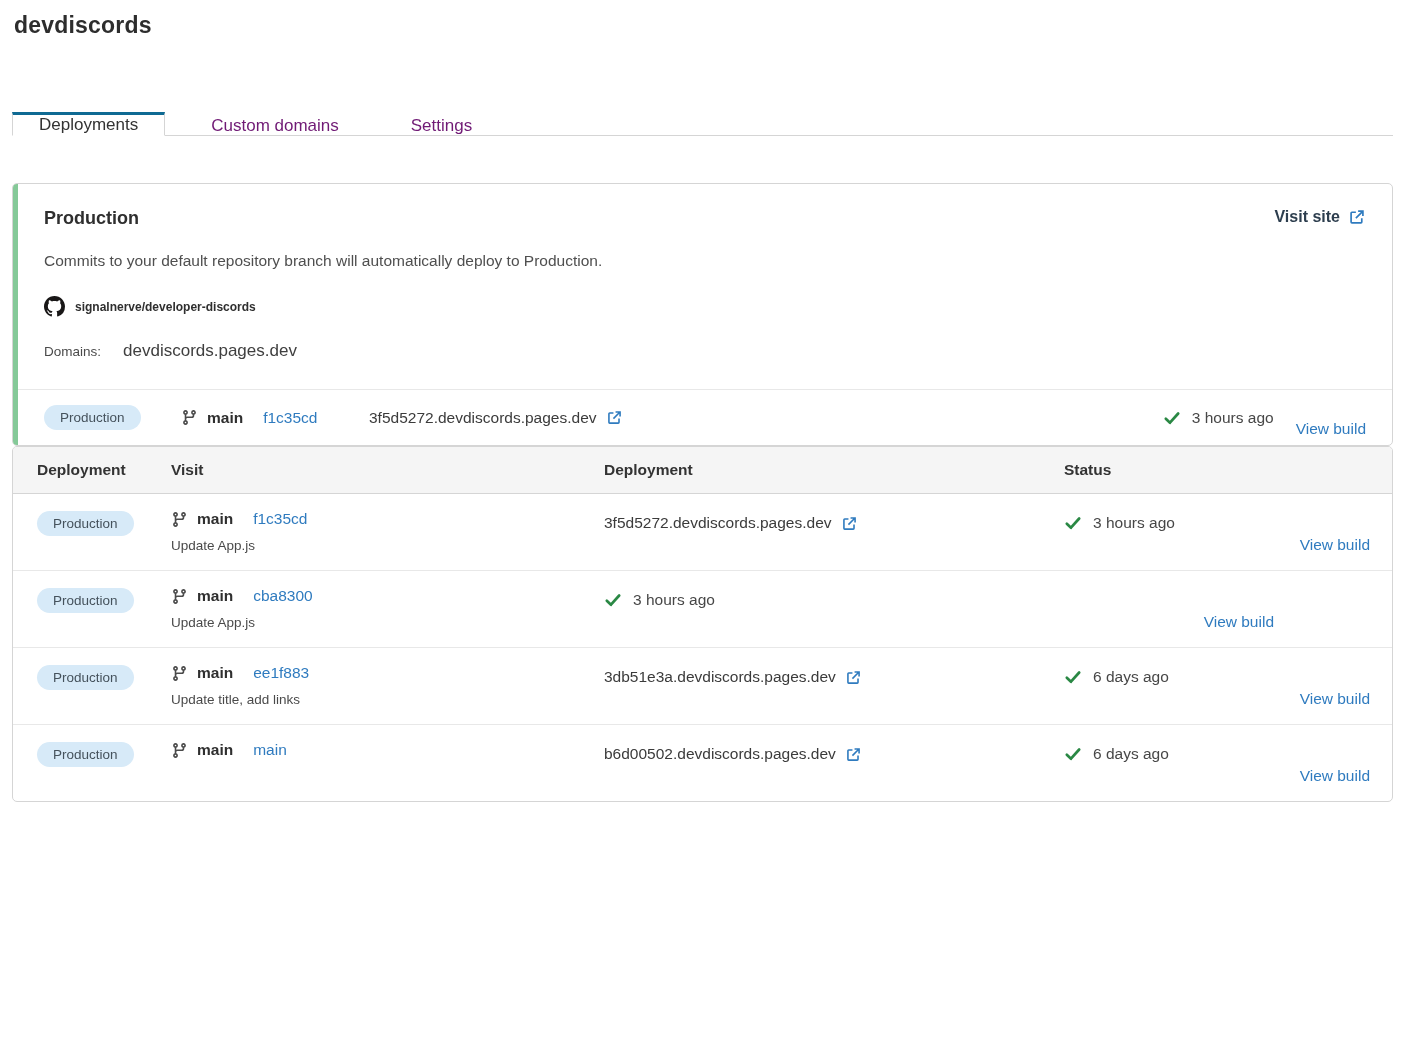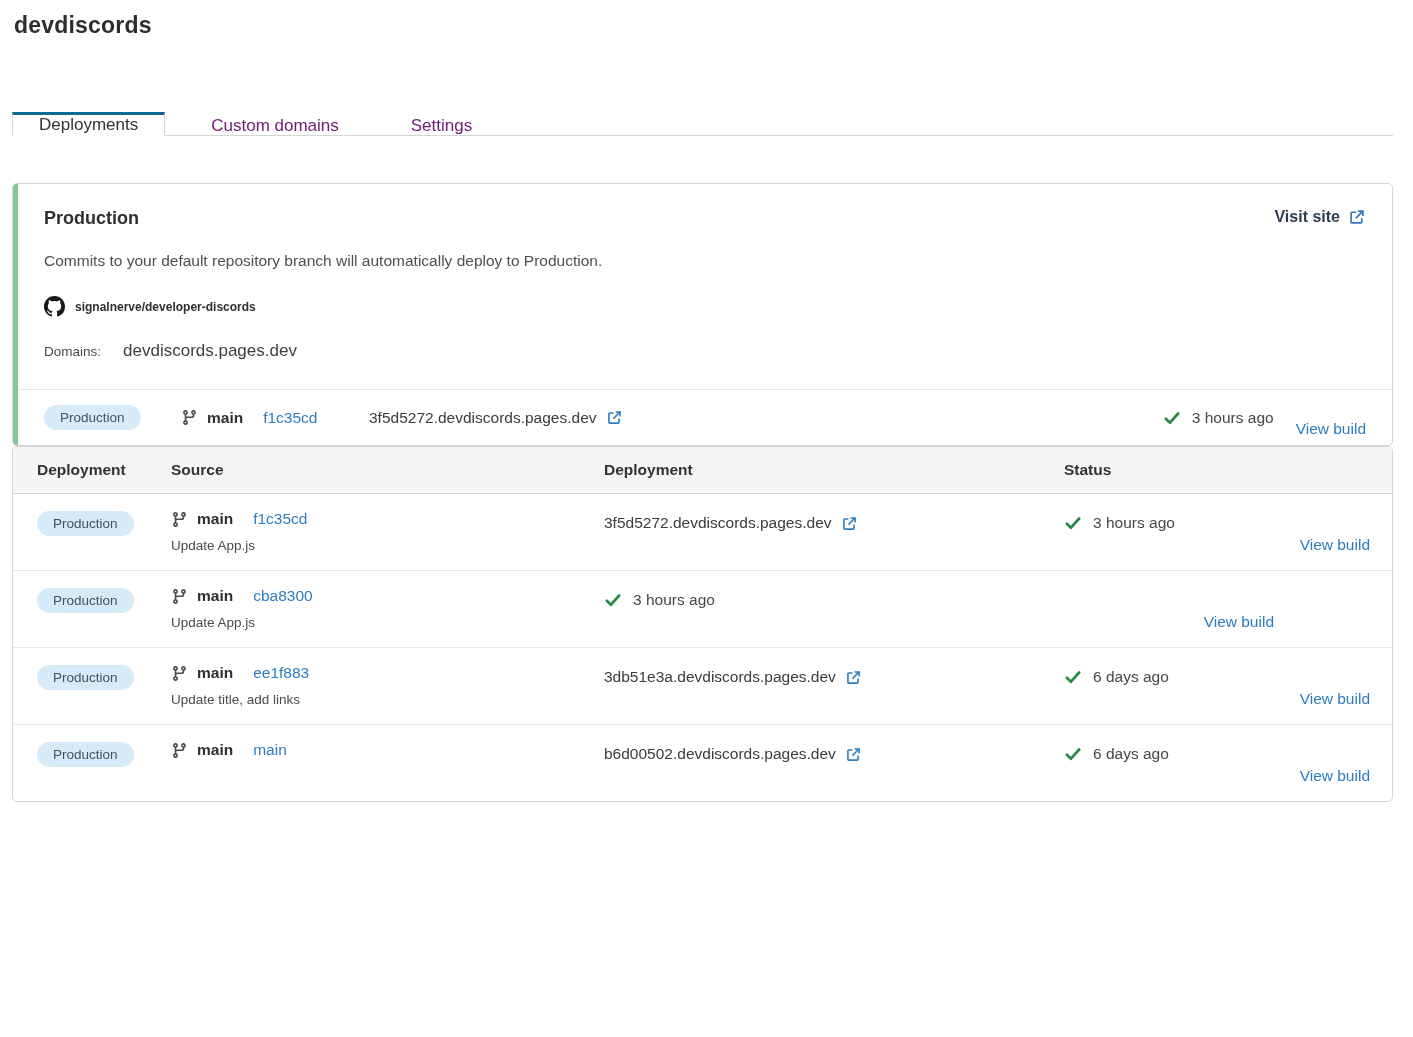--- a/index.html
+++ b/index.html
@@ -226,21 +226,21 @@
         <a class="view-build">View build</a>
       </div>
     </div>
   </div>
 
 
   <div class="table">
     <div class="thead">
       <div class="grid-row">
         <div class="th">Deployment</div>
-        <div class="th">Source</div>
+        <div class="th">Visit</div>
         <div class="th">Deployment</div>
         <div class="th">Status</div>
         <div class="th"></div>
       </div>
     </div>
 
     <div class="grid-row trow">
       <div class="cell cell-env">
         <span class="badge">Production</span>
       </div>

